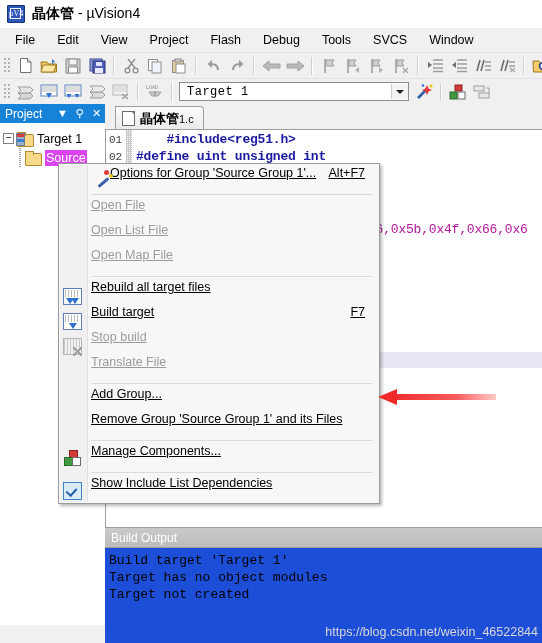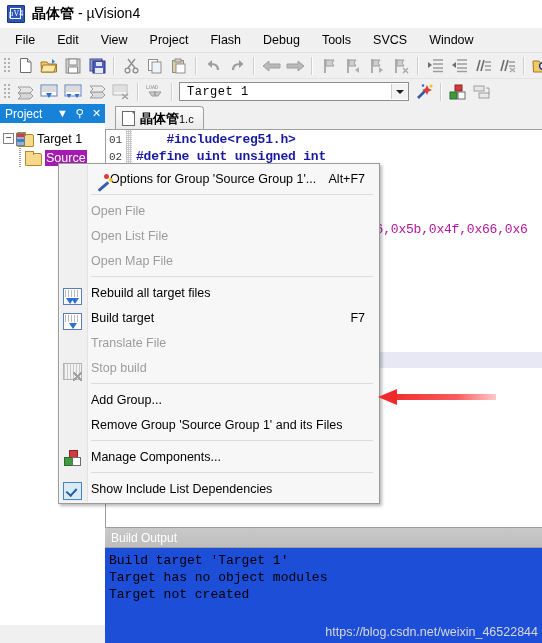--- a/index.html
+++ b/index.html
@@ -111,21 +111,21 @@
     border-radius:1px 1px 0 0;
   }
   .folder.tgt i{
     position:absolute;left:-1px;top:1px;width:7px;height:11px;z-index:2;
     background:
       linear-gradient(#d53b3b 0 3px,transparent 3px 5px,#3f7fd0 5px 8px,transparent 8px 10px),
       #9ab3cc;
     border:1px solid #6d7e8e;font-style:normal;
   }
   .tlabel{color:#000;}
-  .tlabel.sel{background:#a21caf;color:#fff;padding:1px 1px;}
+  .tlabel.sel{background:#d946ef;color:#fff;padding:1px 1px;}
 
   
   .rightpanel{flex:1 1 auto;display:flex;flex-direction:column;background:#f0f0f0;}
   .tabstrip{
     height:25px;background:#f0f0f0;display:flex;align-items:flex-end;
     padding-left:10px;
   }
   .tab{
     height:23px;background:linear-gradient(#fbfbfb,#eaeaea);
     border:1px solid #9e9e9e;border-bottom:none;
@@ -224,22 +224,22 @@
     position:absolute;left:58px;top:163px;width:320px;
     background:#f7f7f7;border:1px solid #9a9a9a;
     box-shadow:2px 2px 3px rgba(0,0,0,.28);
     padding:2px 0;z-index:50;
   }
   .ctxmenu .gutterstrip{
     position:absolute;left:1px;top:1px;bottom:1px;width:27px;background:#f0f0f0;
     border-right:1px solid #e2e2e2;
   }
   .mi{
-    position:relative;display:flex;align-items:center;height:25px;
-    padding-left:32px;font-size:12.5px;color:#000;z-index:2;
+    position:relative;display:flex;height:25px;
+    padding-left:32px;font-size:12.5px;color:#000;z-index:2;text-decoration:underline;
   }
   .mi.disabled{color:#9c9c9c;}
   .mi.bold{font-weight:bold;}
   .mi .lbl{flex:1 1 auto;white-space:nowrap;}
   .mi .acc{color:#000;padding-right:14px;font-size:12.5px;}
   .msep{height:1px;background:#dcdcdc;margin:3px 6px 3px 32px;z-index:2;position:relative;}
   .mico{
     position:absolute;left:4px;top:3px;width:19px;height:18px;z-index:3;
   }
   
@@ -701,27 +701,27 @@
     <div class="mi">
       <div class="mico">
           <div class="ic-build">
             <i></i>
           </div>
         </div>
       <span class="lbl">Build target</span>
       <span class="acc">F7</span>
     </div>
     <div class="mi disabled">
-      <span class="lbl">Translate File</span>
-    </div>
-    <div class="mi disabled">
       <div class="mico">
           <div class="ic-stop"></div>
         </div>
       <span class="lbl">Stop build</span>
+    </div>
+    <div class="mi disabled">
+      <span class="lbl">Translate File</span>
     </div>
     <div class="msep"></div>
 
     <div class="mi">
       <span class="lbl">Add Group...</span>
     </div>
     <div class="mi">
       <span class="lbl">Remove Group 'Source Group 1' and its Files</span>
     </div>
     <div class="msep"></div>

